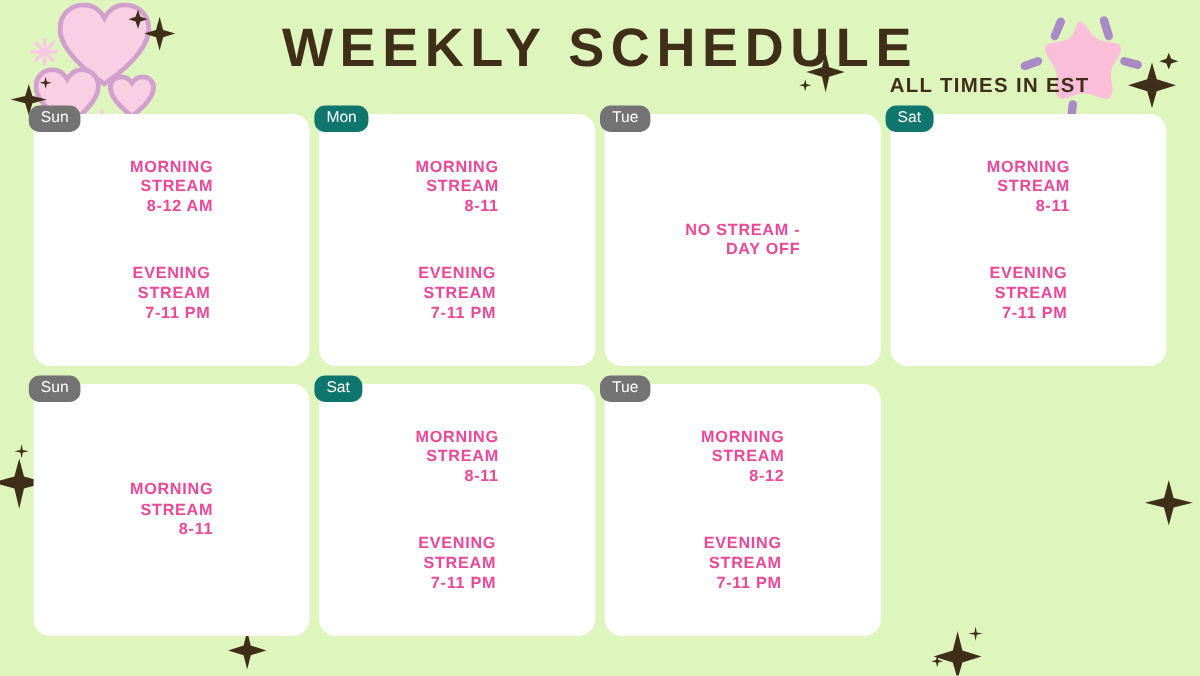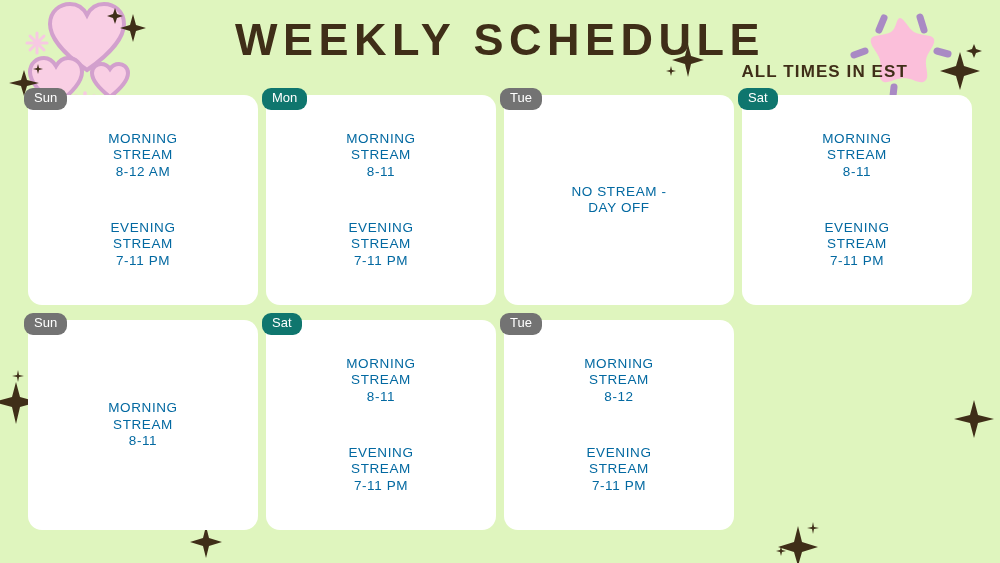--- a/index.html
+++ b/index.html
@@ -91,26 +91,26 @@
     font-size: 13px;
     color: #ffffff;
     line-height: 1.15;
     z-index: 5;
     white-space: nowrap;
   }
   .tab.pink { background: #737373; }
   .tab.olive { background: #0f766e; }
 
   .slot {
-    text-align: center;
+    text-align: right;
     font-size: 13.5px;
-    font-weight: normal;
+    font-weight: bold;
     letter-spacing: 0.6px;
     line-height: 1.22;
-    color: #0369a1;
+    color: #ec4899;
     white-space: pre-line;
   }
   .slot.gap { margin-top: 40px; }
   .slot.single { font-size: 13.5px; }
   .notes-text {
     text-align: center;
     font-size: 14.5px;
     font-weight: bold;
     letter-spacing: 0.5px;
     line-height: 1.28;

